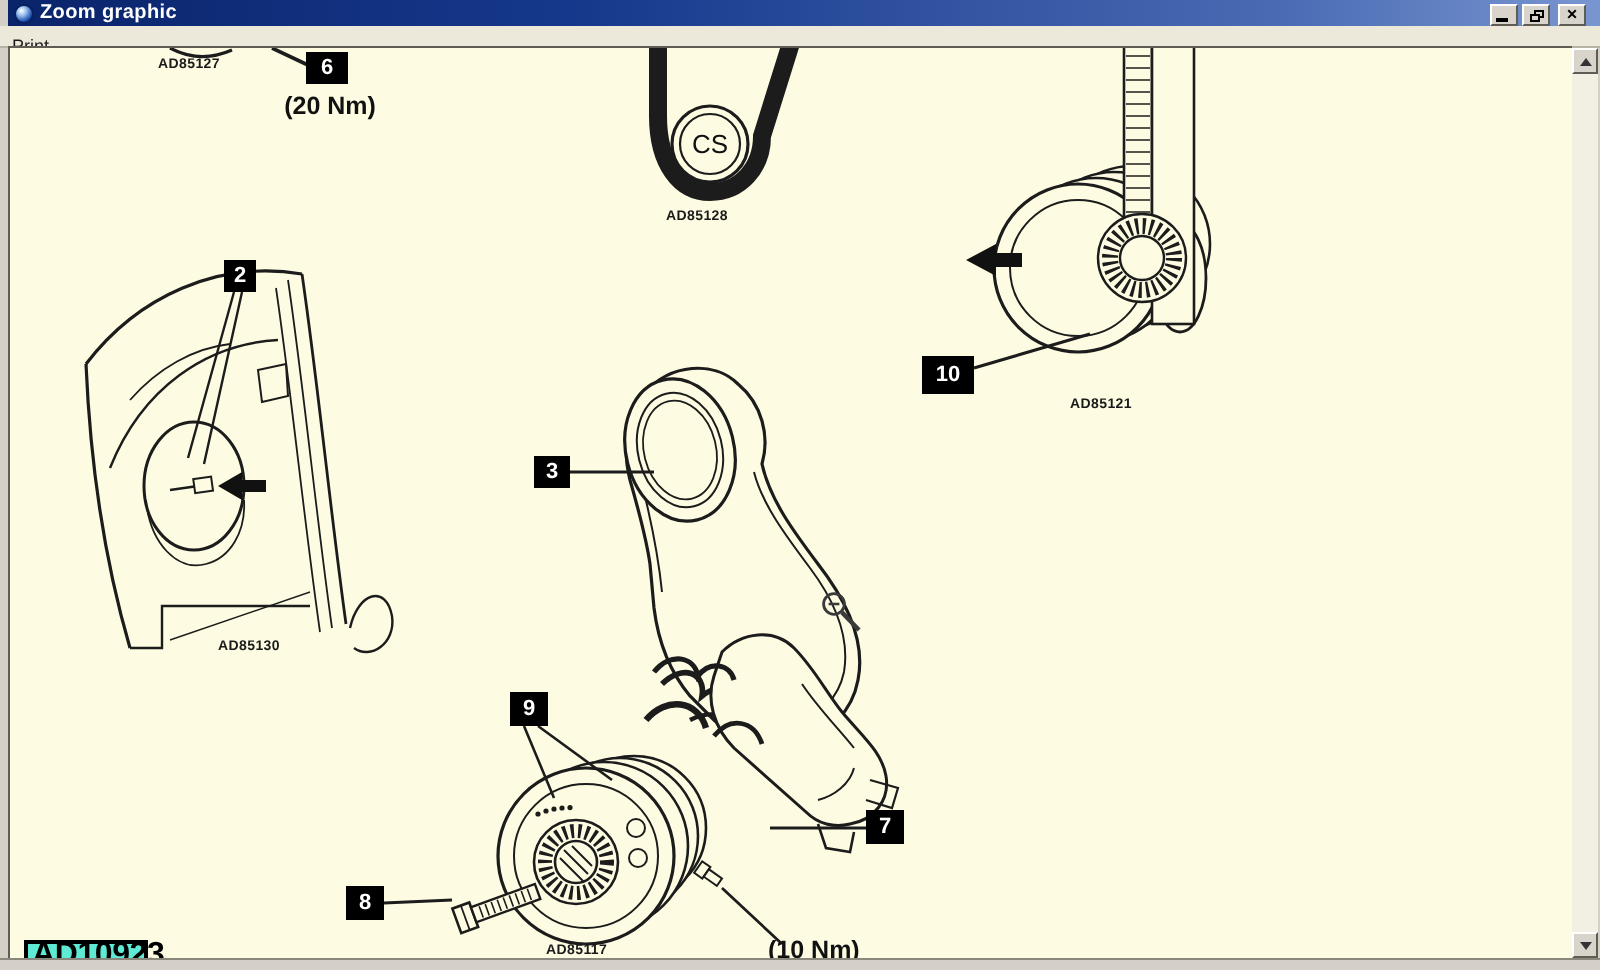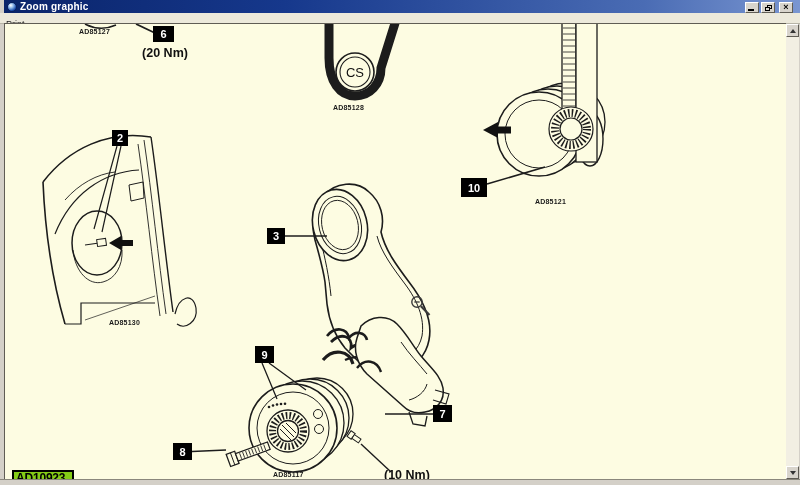--- a/index.html
+++ b/index.html
@@ -45,22 +45,22 @@
   .canvas svg{position:absolute;left:0;top:0;}
   svg text{font-family:"Liberation Sans", sans-serif;}
   .code{font-size:7px;font-weight:bold;fill:#1a1a1a;letter-spacing:.2px;}
   .callout{font-size:11px;font-weight:bold;fill:#ffffff;}
   .torque{font-size:12.5px;font-weight:bold;fill:#111;}
   .line{stroke:#1c1c1c;fill:none;}
   .part{stroke:#1c1c1c;fill:#FDFCE2;}
   
   .page-code-box{
     position:absolute;left:12px;top:470px;width:62px;height:16px;z-index:5;
-    border:2px solid #000;background:#84cc16;box-sizing:border-box;
-    font-size:12px;font-weight:bold;color:#000;line-height:12px;padding-left:2px;
+    border:2px solid #000;background:#5eead4;box-sizing:border-box;
+    font-size:16px;font-weight:bold;color:#000;line-height:12px;padding-left:2px;
     letter-spacing:-0.2px;
   }
   .bottom-strip{position:absolute;left:0;top:479px;width:800px;height:6px;
     background:#D4D0C8;border-top:1px solid #8a877c;box-sizing:border-box;z-index:6;}
   
   .vscroll{position:absolute;left:786px;top:24px;width:13px;height:455px;background:#F2EFE3;}
   .scroll-btn{position:absolute;left:0;width:13px;height:13px;background:#D8D4CC;
     border-top:1px solid #fff;border-left:1px solid #fff;
     border-right:1px solid #5f5c54;border-bottom:1px solid #5f5c54;
     box-sizing:border-box;display:flex;align-items:center;justify-content:center;}

